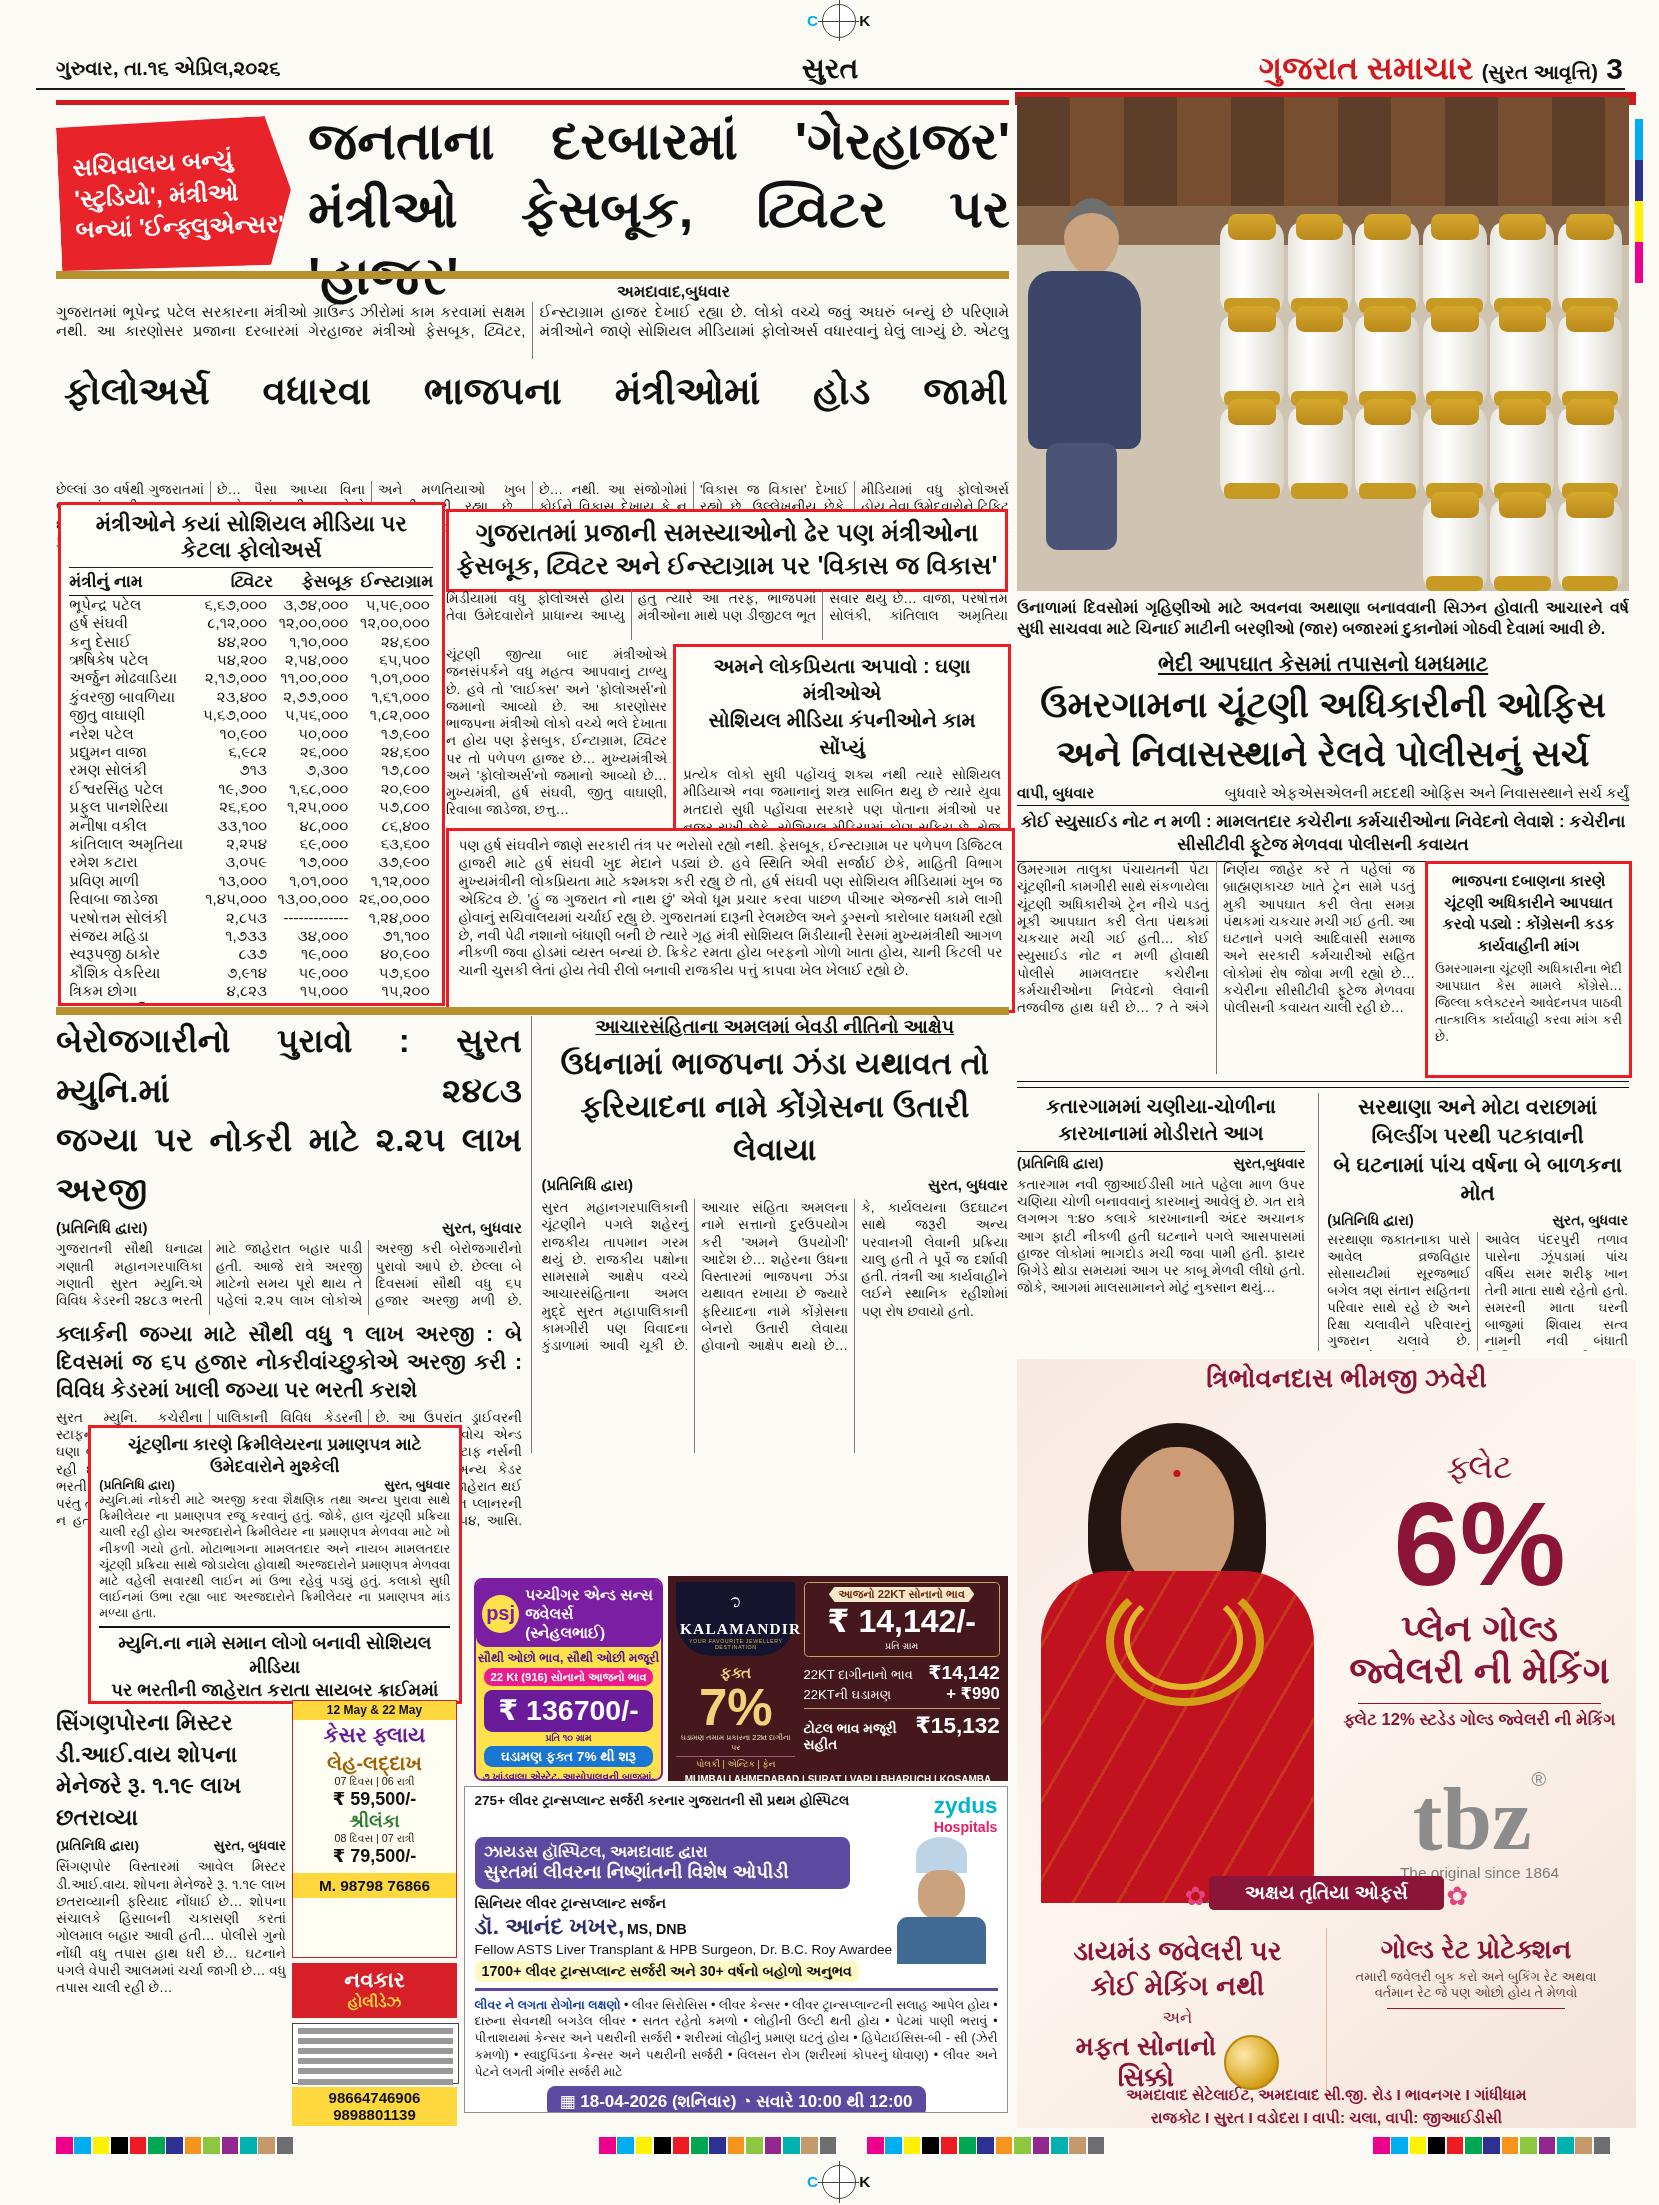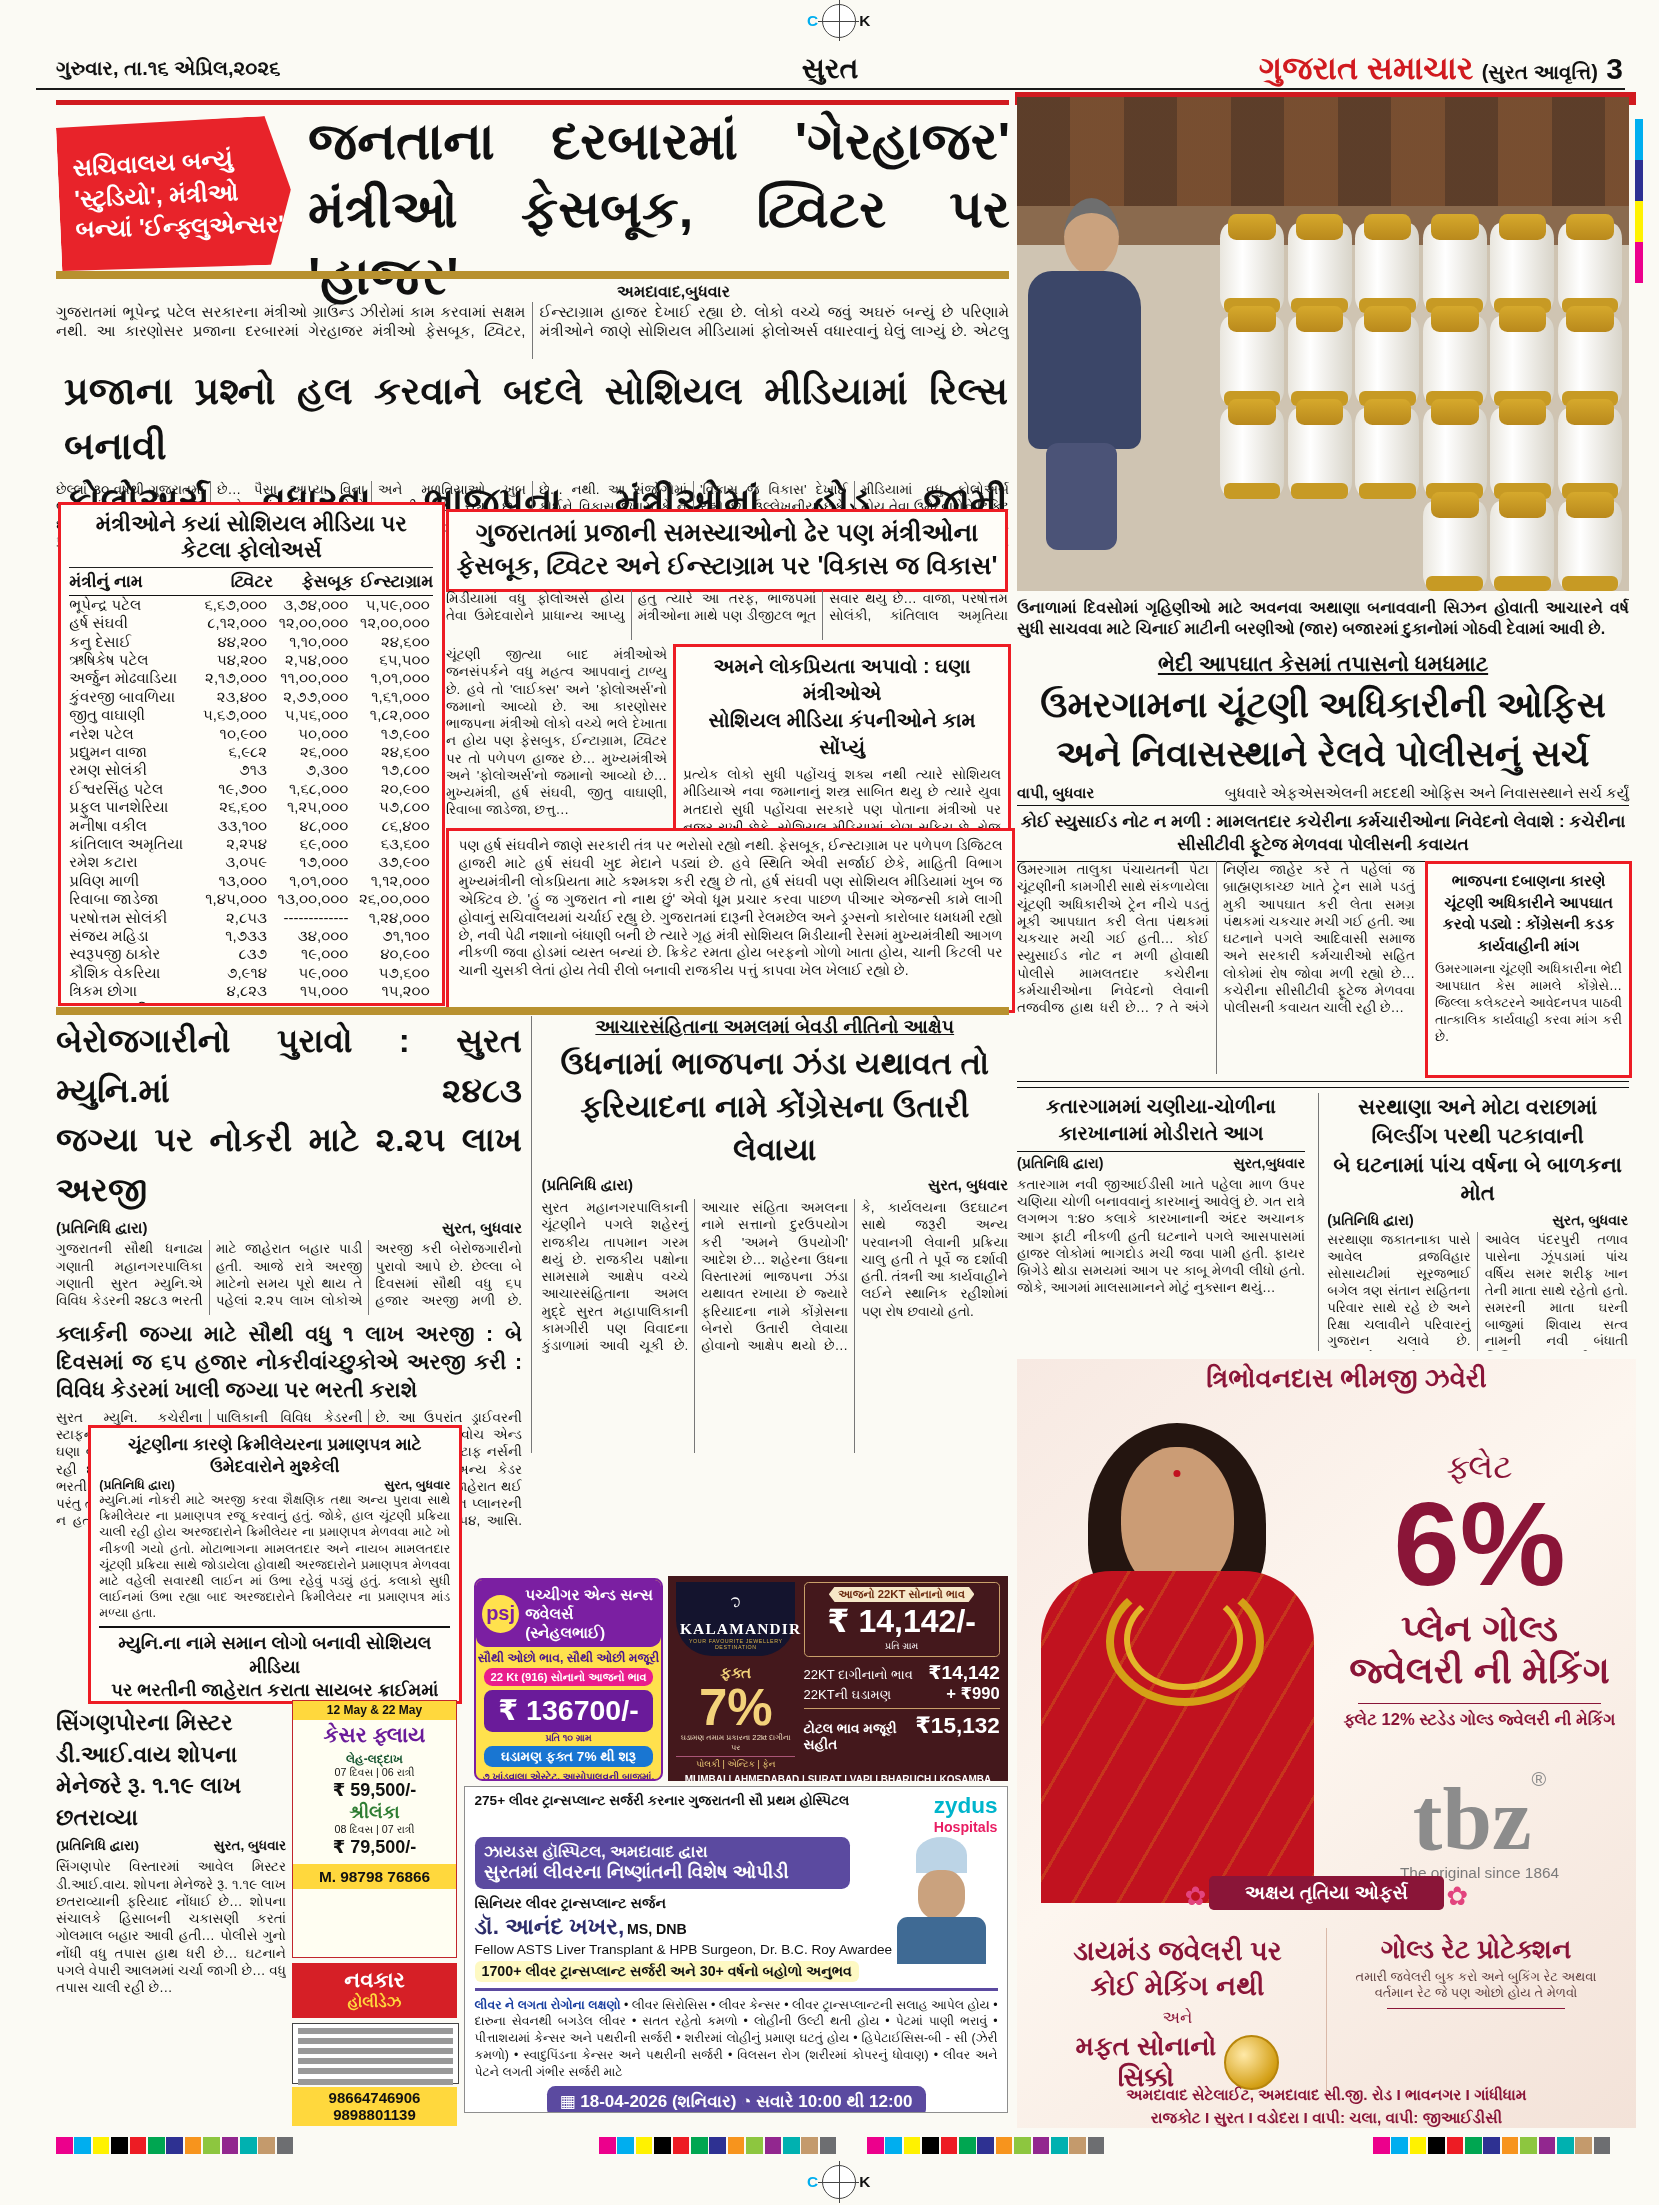--- a/index.html
+++ b/index.html
@@ -79,21 +79,20 @@
   <span style="font-size:24px;font-weight:800;transform:rotate(1deg);">બન્યાં 'ઈન્ફ્લુએન્સર'</span>
 </div>
 <div class="abs" style="left:308px;top:108px;width:702px;">
   <div class="h-just" style="font-size:52px;font-weight:800;line-height:1.3;">જનતાના દરબારમાં 'ગેરહાજર'</div>
   <div class="h-just" style="font-size:52px;font-weight:800;line-height:1.3;">મંત્રીઓ ફેસબૂક, ટ્વિટર પર 'હાજર'</div>
 </div>
 <div class="abs goldbar" style="left:56px;top:271px;width:953px;height:7.7px;"></div>
 <div class="abs" style="left:617px;top:283px;font-size:16px;font-weight:800;">અમદાવાદ,બુધવાર</div>
 <div class="abs cols2 just body-txt" style="left:56px;top:302px;width:953px;height:57px;overflow:hidden;font-size:15px;">ગુજરાતમાં ભૂપેન્દ્ર પટેલ સરકારના મંત્રીઓ ગ્રાઉન્ડ ઝીરોમાં કામ કરવામાં સક્ષમ નથી. આ કારણોસર પ્રજાના દરબારમાં ગેરહાજર મંત્રીઓ ફેસબૂક, ટ્વિટર, ઈન્સ્ટાગ્રામ હાજર દેખાઈ રહ્યા છે. લોકો વચ્ચે જવું અઘરું બન્યું છે પરિણામે મંત્રીઓને જાણે સોશિયલ મીડિયામાં ફોલોઅર્સ વધારવાનું ઘેલું લાગ્યું છે. એટલુ જ નહી, ફોટા, નિવેદન, રિલ્સ બનાવી મંત્રીઓ જાણે ઈન્ફ્લુએન્સર બન્યાં હોય તેવુ ચિત્ર ઉપસ્યું છે.</div>
 <div class="abs" style="left:64px;top:364px;width:944px;">
-  <div class="h-just" style="font-size:38px;font-weight:800;line-height:1.45;">પ્રજાના પ્રશ્નો હલ કરવાને બદલે સોશિયલ મીડિયામાં રિલ્સ બનાવી</div>
   <div class="h-just" style="font-size:38px;font-weight:800;line-height:1.45;">ફોલોઅર્સ વધારવા ભાજપના મંત્રીઓમાં હોડ જામી</div>
 </div>
 <div class="abs cols6 just body-txt" style="left:56px;top:481px;width:953px;height:79px;overflow:hidden;">છેલ્લાં ૩૦ વર્ષથી ગુજરાતમાં ભાજપનું અડીખમ શાસન છે. વિકાસના દાવા વચ્ચે પ્રજાના પ્રશ્નો ઠેરના ઠેર છે… પૈસા આપ્યા વિના કામો થતાં નથી. દલાલોએ કચેરીઓ પર કબ્જો જમાવ્યો છે, ભ્રષ્ટ અધિકારી અને મળતિયાઓ ખુબ ખાયકી કરી રહ્યા છે… પ્રાથમિક સુવિધાઓ માટે પણ લોકોને ધક્કા ખાવા પડે છે… નથી. આ સંજોગોમાં કોઈને વિકાસ દેખાય કે ન દેખાય પણ મંત્રીઓના ફેસબૂક, ઈન્સ્ટાગ્રામ પર 'વિકાસ જ વિકાસ' દેખાઈ રહ્યો છે. ઉલ્લેખનીય છેકે, સ્થાનિક સ્વરાજ્યની ચૂંટણીમાં ભાજપે સોશિયલ મીડિયામાં વધુ ફોલોઅર્સ હોય તેવા ઉમેદવારોને ટિકિટ આપી હતી… વાઘાણીના ફોલોઅર્સ વધુ છે જ્યારે ભાજપના કેટલાક મંત્રીઓ એવા છે જેમના એક્સ (અગાઉ ટ્વિટર) હેન્ડલ પર ફોલોઅર્સનો આંકડો ૫૦ હજારે પણ પહોંચ્યો નથી. જયરામ ગામિત, કમલેશ પટેલ, પી.સી. બરંડા તેમજ દર્શના વાઘેલાના ફોલોઅર્સનો આંકડો હજુ ૧૦૦૦ સુધી પણ પહોંચ્યો નથી… હાઈકમાન્ડે દિલ્હીથી મંત્રીઓની 'રીલ-સારી' પર નજર રાખી છે તેમ છતાં જાણે સચિવાલય 'સ્ટુડિયો' બન્યું હોય તેવું ચિત્ર ઉપસ્યું છે.</div>
 
 <div id="ftable" class="abs redbox" style="left:58px;top:502px;width:364px;height:486px;padding:6px 8.3px;overflow:hidden;">
   <div class="ttl">મંત્રીઓને કયાં સોશિયલ મીડિયા પર કેટલા ફોલોઅર્સ</div>
   <div class="thead">
     <span class="c0">મંત્રીનું નામ</span>
     <span class="c1">ટ્વિટર</span>
     <span class="c2">ફેસબૂક</span>
@@ -366,21 +365,21 @@
   <div class="byrow" style="font-size:13.6px;margin:4.7px 0;">
     <span>(પ્રતિનિધિ દ્વારા)</span>
     <span>સુરત, બુધવાર</span>
   </div>
   <div class="just body-txt">સિંગણપોર વિસ્તારમાં આવેલ મિસ્ટર ડી.આઈ.વાય. શોપના મેનેજરે રૂ. ૧.૧૯ લાખ છતરાવ્યાની ફરિયાદ નોંધાઈ છે… શોપના સંચાલકે હિસાબની ચકાસણી કરતાં ગોલમાલ બહાર આવી હતી… પોલીસે ગુનો નોંધી વધુ તપાસ હાથ ધરી છે… ઘટનાને પગલે વેપારી આલમમાં ચર્ચા જાગી છે… વધુ તપાસ ચાલી રહી છે…</div>
 </div>
 
 <div class="abs" style="left:292px;top:1700px;width:165px;height:258px;border:1.8px solid #c2262d;background:#fffef2;box-sizing:border-box;overflow:hidden;">
   <div class="ctr" style="background:#ffd83d;font-size:12px;font-weight:800;padding:2.4px 0;">12 May &amp; 22 May</div>
   <div class="ctr" style="font-size:21.3px;font-weight:800;color:#6a1b9a;padding:3.6px 0;">કેસર ફ્લાય</div>
-  <div class="ctr" style="font-size:12px;font-weight:800;color:#14532d;">લેહ-લદ્દાખ</div>
+  <div class="ctr" style="font-size:20px;font-weight:800;color:#a16207;">લેહ-લદ્દાખ</div>
   <div class="ctr" style="font-size:10.7px;">07 દિવસ | 06 રાત્રી</div>
   <div class="ctr" style="font-size:18px;font-weight:800;">₹ 59,500/-</div>
   <div class="ctr" style="font-size:18px;font-weight:800;color:#2e7d32;margin-top:1px;">શ્રીલંકા</div>
   <div class="ctr" style="font-size:10.7px;">08 દિવસ | 07 રાત્રી</div>
   <div class="ctr" style="font-size:18px;font-weight:800;">₹ 79,500/-</div>
   <div class="ctr" style="background:#ffd83d;font-size:15.4px;font-weight:800;margin-top:6px;padding:3.6px 0;">M. 98798 76866</div>
 </div>
 <div class="abs ctr" style="left:292px;top:1963px;width:165px;height:55px;background:#d61f26;color:#fff;box-sizing:border-box;padding-top:4.7px;">
   <span style="font-size:21.3px;font-weight:800;">નવકાર</span>
   <span style="font-size:15.4px;font-weight:800;color:#ffd83d;display:block;">હોલીડેઝ</span>

